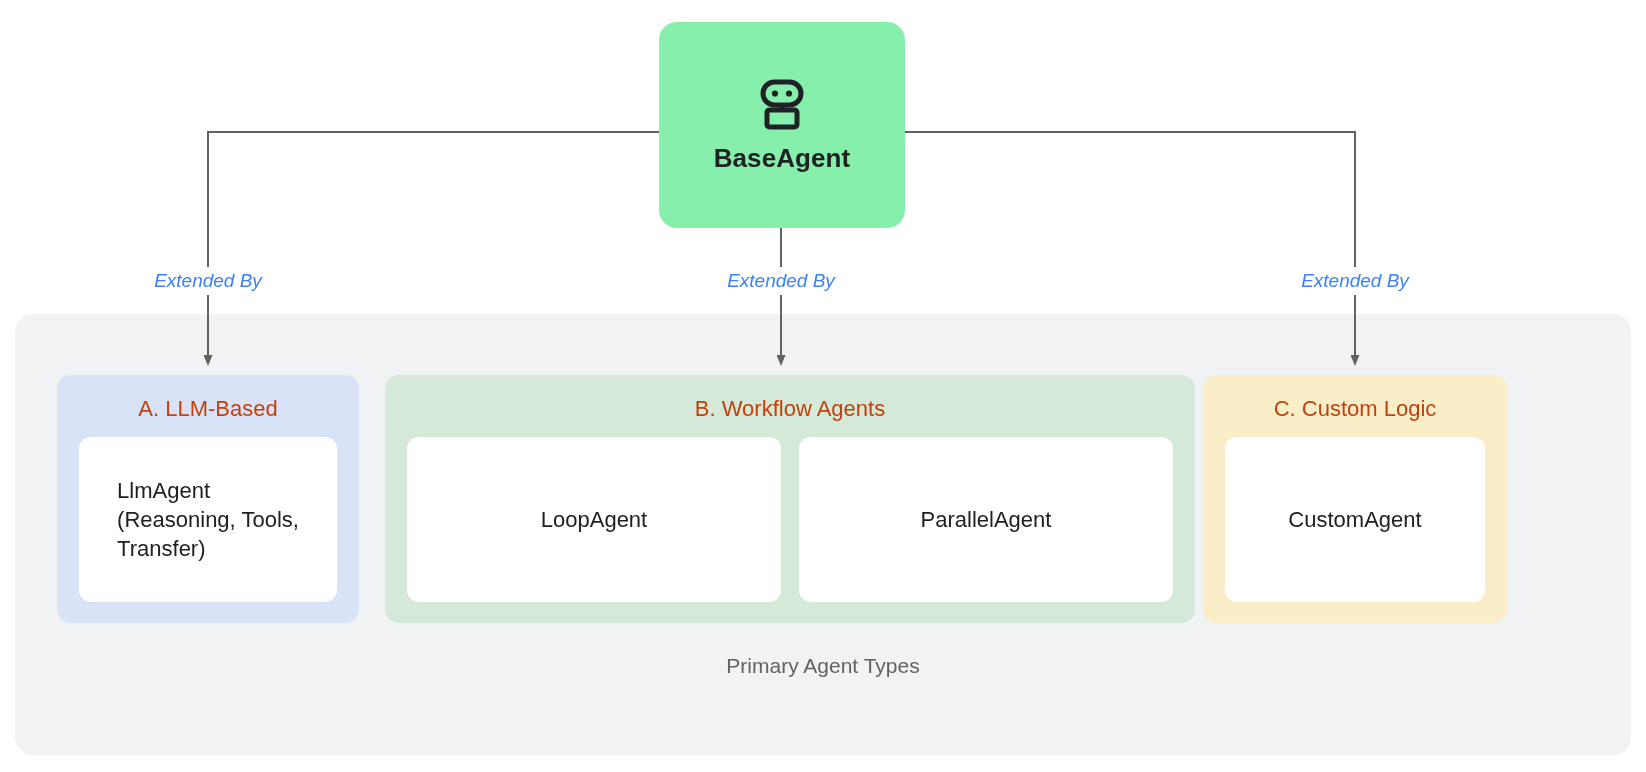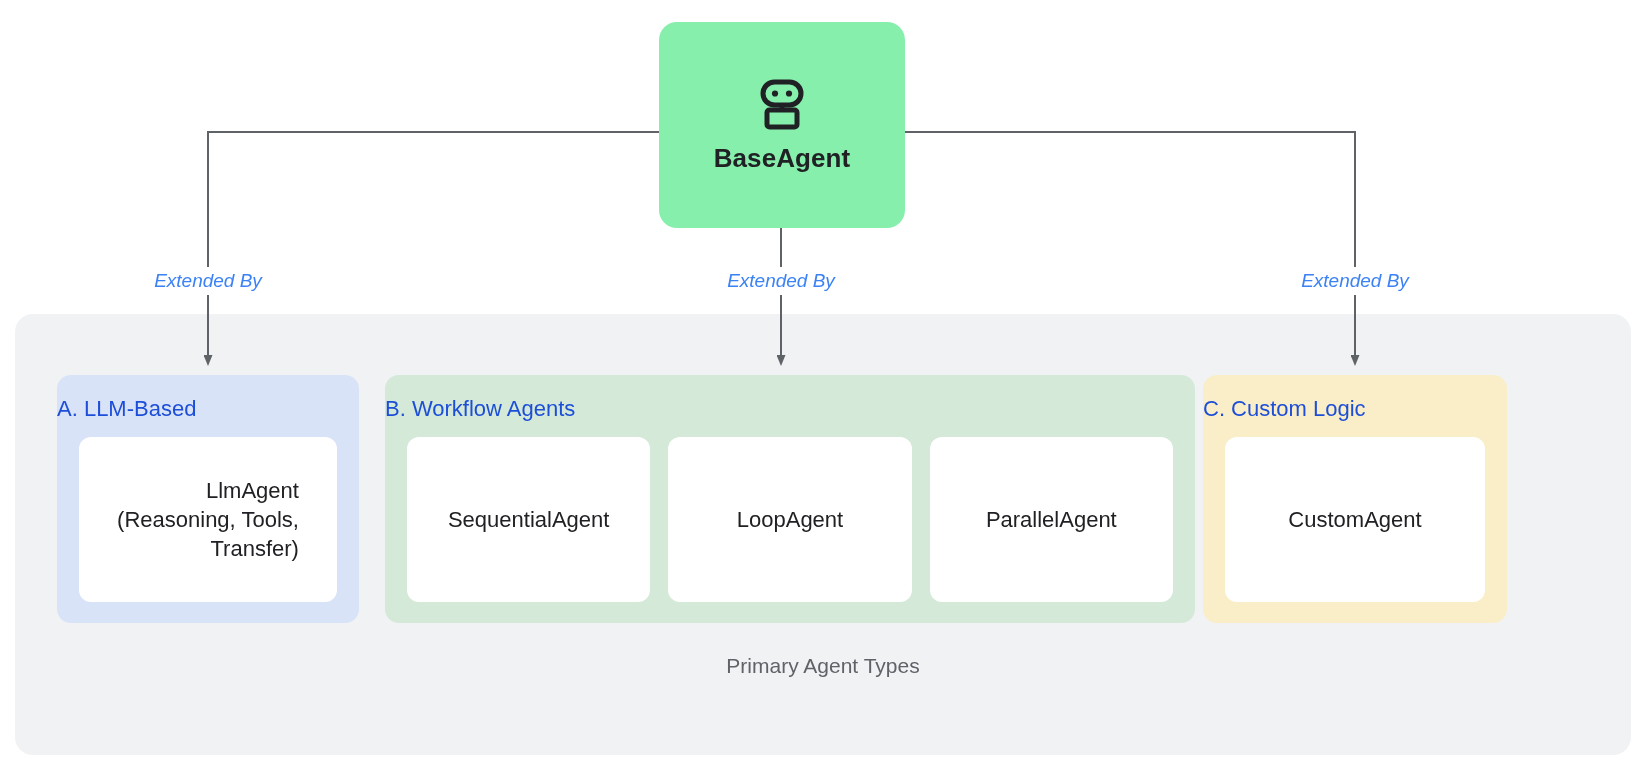--- a/index.html
+++ b/index.html
@@ -103,23 +103,23 @@
     top: 61px;
     height: 248px;
     border-radius: 14px;
     box-sizing: border-box;
   }
   .panel-title {
     position: absolute;
     left: 0;
     right: 0;
     top: 21px;
-    text-align: left;
+    text-align: center;
     font-size: 22px;
-    color: #1d4ed8;
+    color: #c2410c;
   }
   .panel-cards {
     position: absolute;
     left: 0;
     right: 0;
     top: 62px;
     bottom: 21px;
     display: flex;
     flex-direction: row;
     align-items: stretch;
@@ -127,21 +127,21 @@
     gap: 18px;
     padding: 0 22px;
     box-sizing: border-box;
   }
   .agent-card {
     background: #ffffff;
     border-radius: 12px;
     display: flex;
     align-items: center;
     justify-content: center;
-    text-align: right;
+    text-align: left;
     font-size: 22px;
     color: #202124;
     line-height: 1.32;
     padding: 6px 10px;
     box-sizing: border-box;
   }
 
   #panel-llm      { left: 42px;   width: 302px; background: #d9e3f8; }
   #panel-workflow { left: 362px;  width: 810px; background: #d4e9d8; margin-left: 8px; }
   #panel-custom   { left: 1188px; width: 304px; background: #faeec8; }
@@ -162,21 +162,20 @@
       <div class="panel-cards">
         <div class="agent-card" style="white-space: pre-line;">LlmAgent
 (Reasoning, Tools,
 Transfer)</div>
       </div>
     </div>
 
     <div class="panel" id="panel-workflow">
       <div class="panel-title">B. Workflow Agents</div>
       <div class="panel-cards">
-        <div class="agent-card">SequentialAgent</div>
         <div class="agent-card">LoopAgent</div>
         <div class="agent-card">ParallelAgent</div>
       </div>
     </div>
 
     <div class="panel" id="panel-custom">
       <div class="panel-title">C. Custom Logic</div>
       <div class="panel-cards">
         <div class="agent-card">CustomAgent</div>
       </div>

